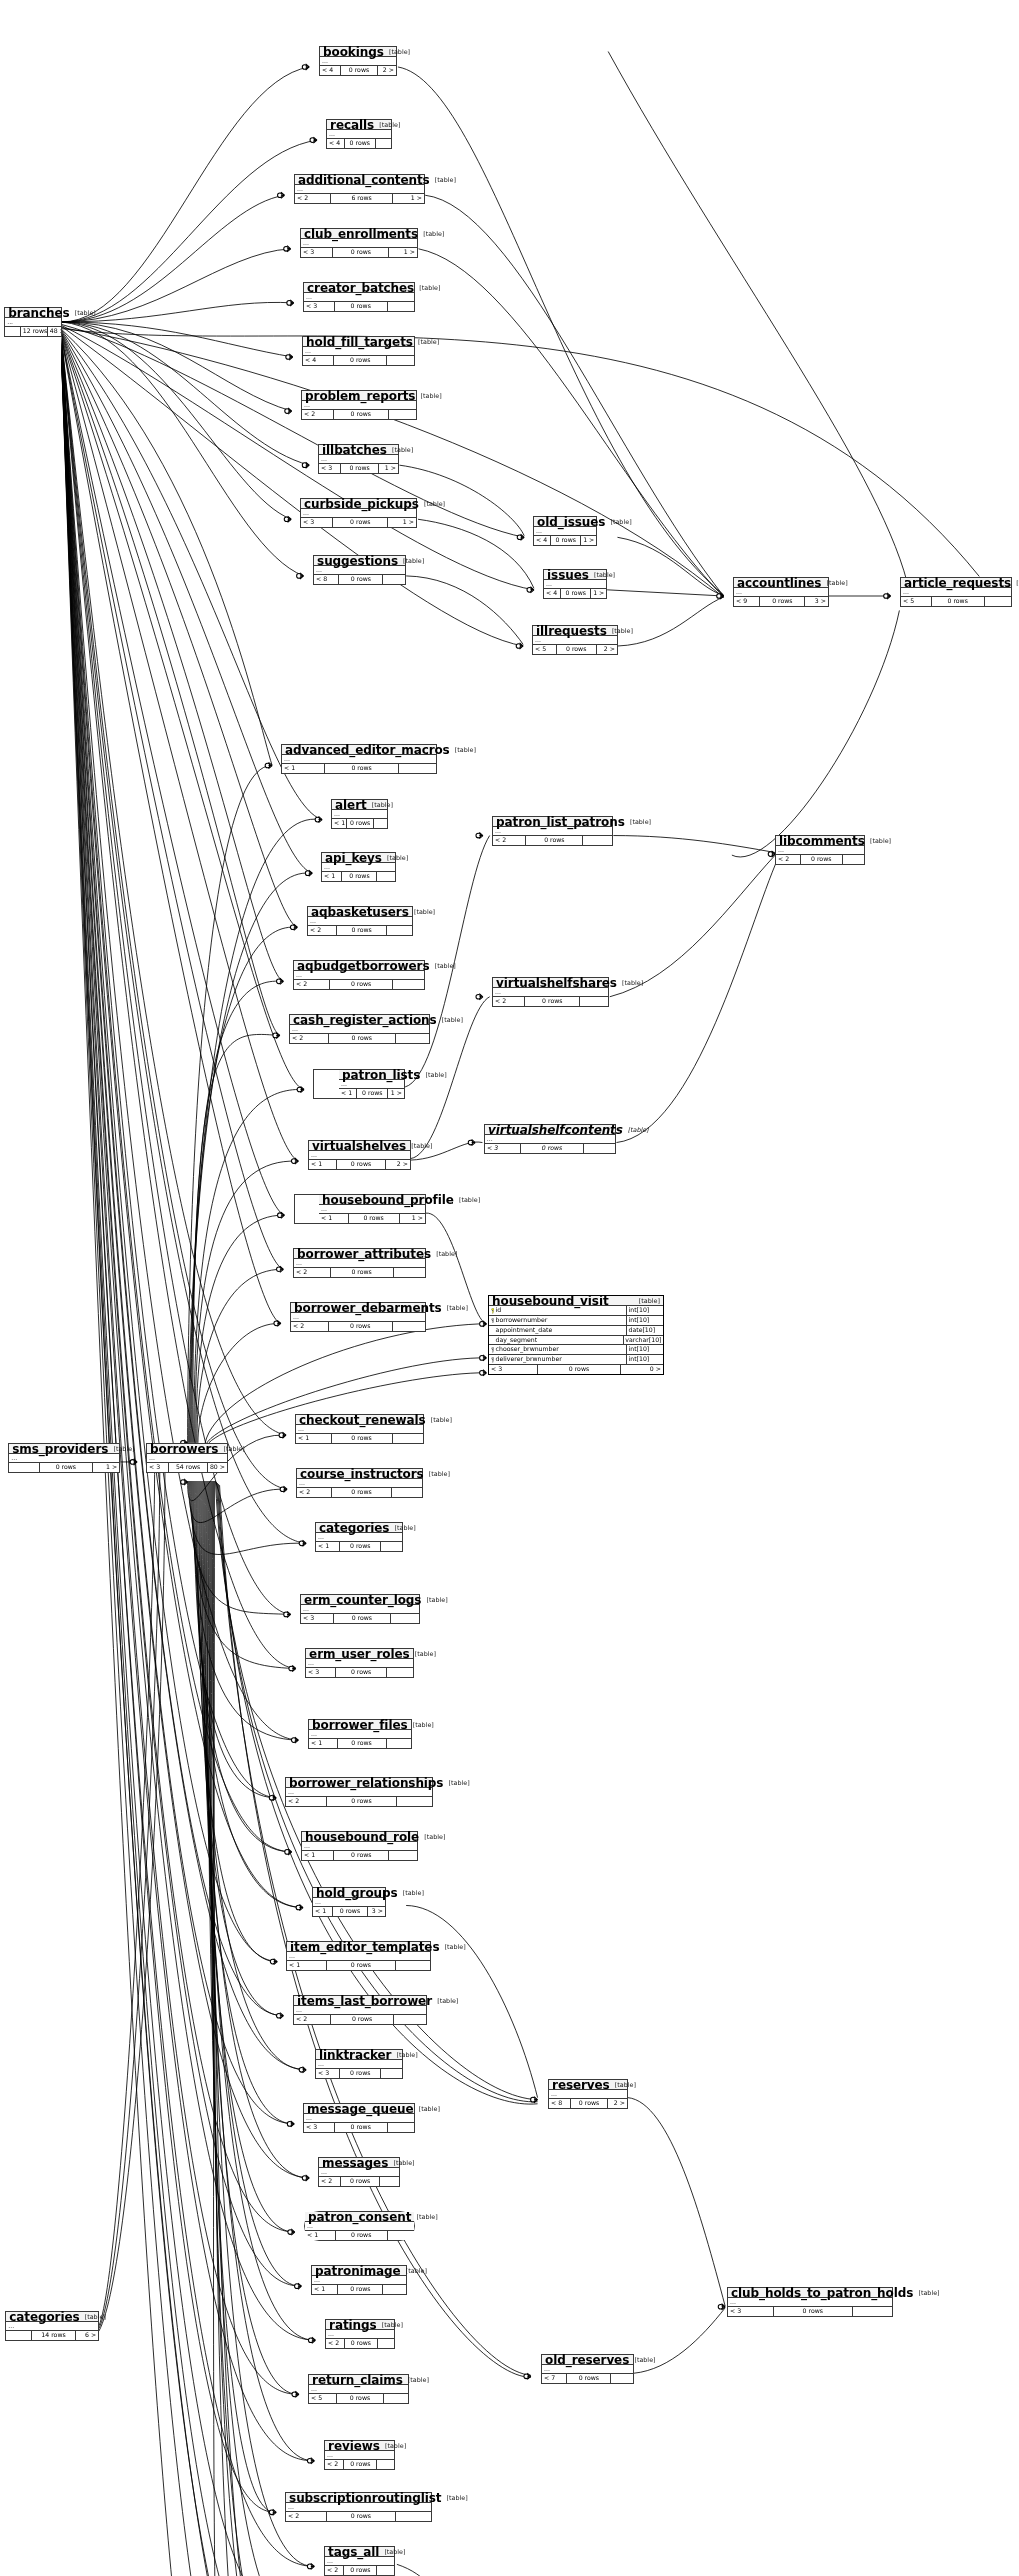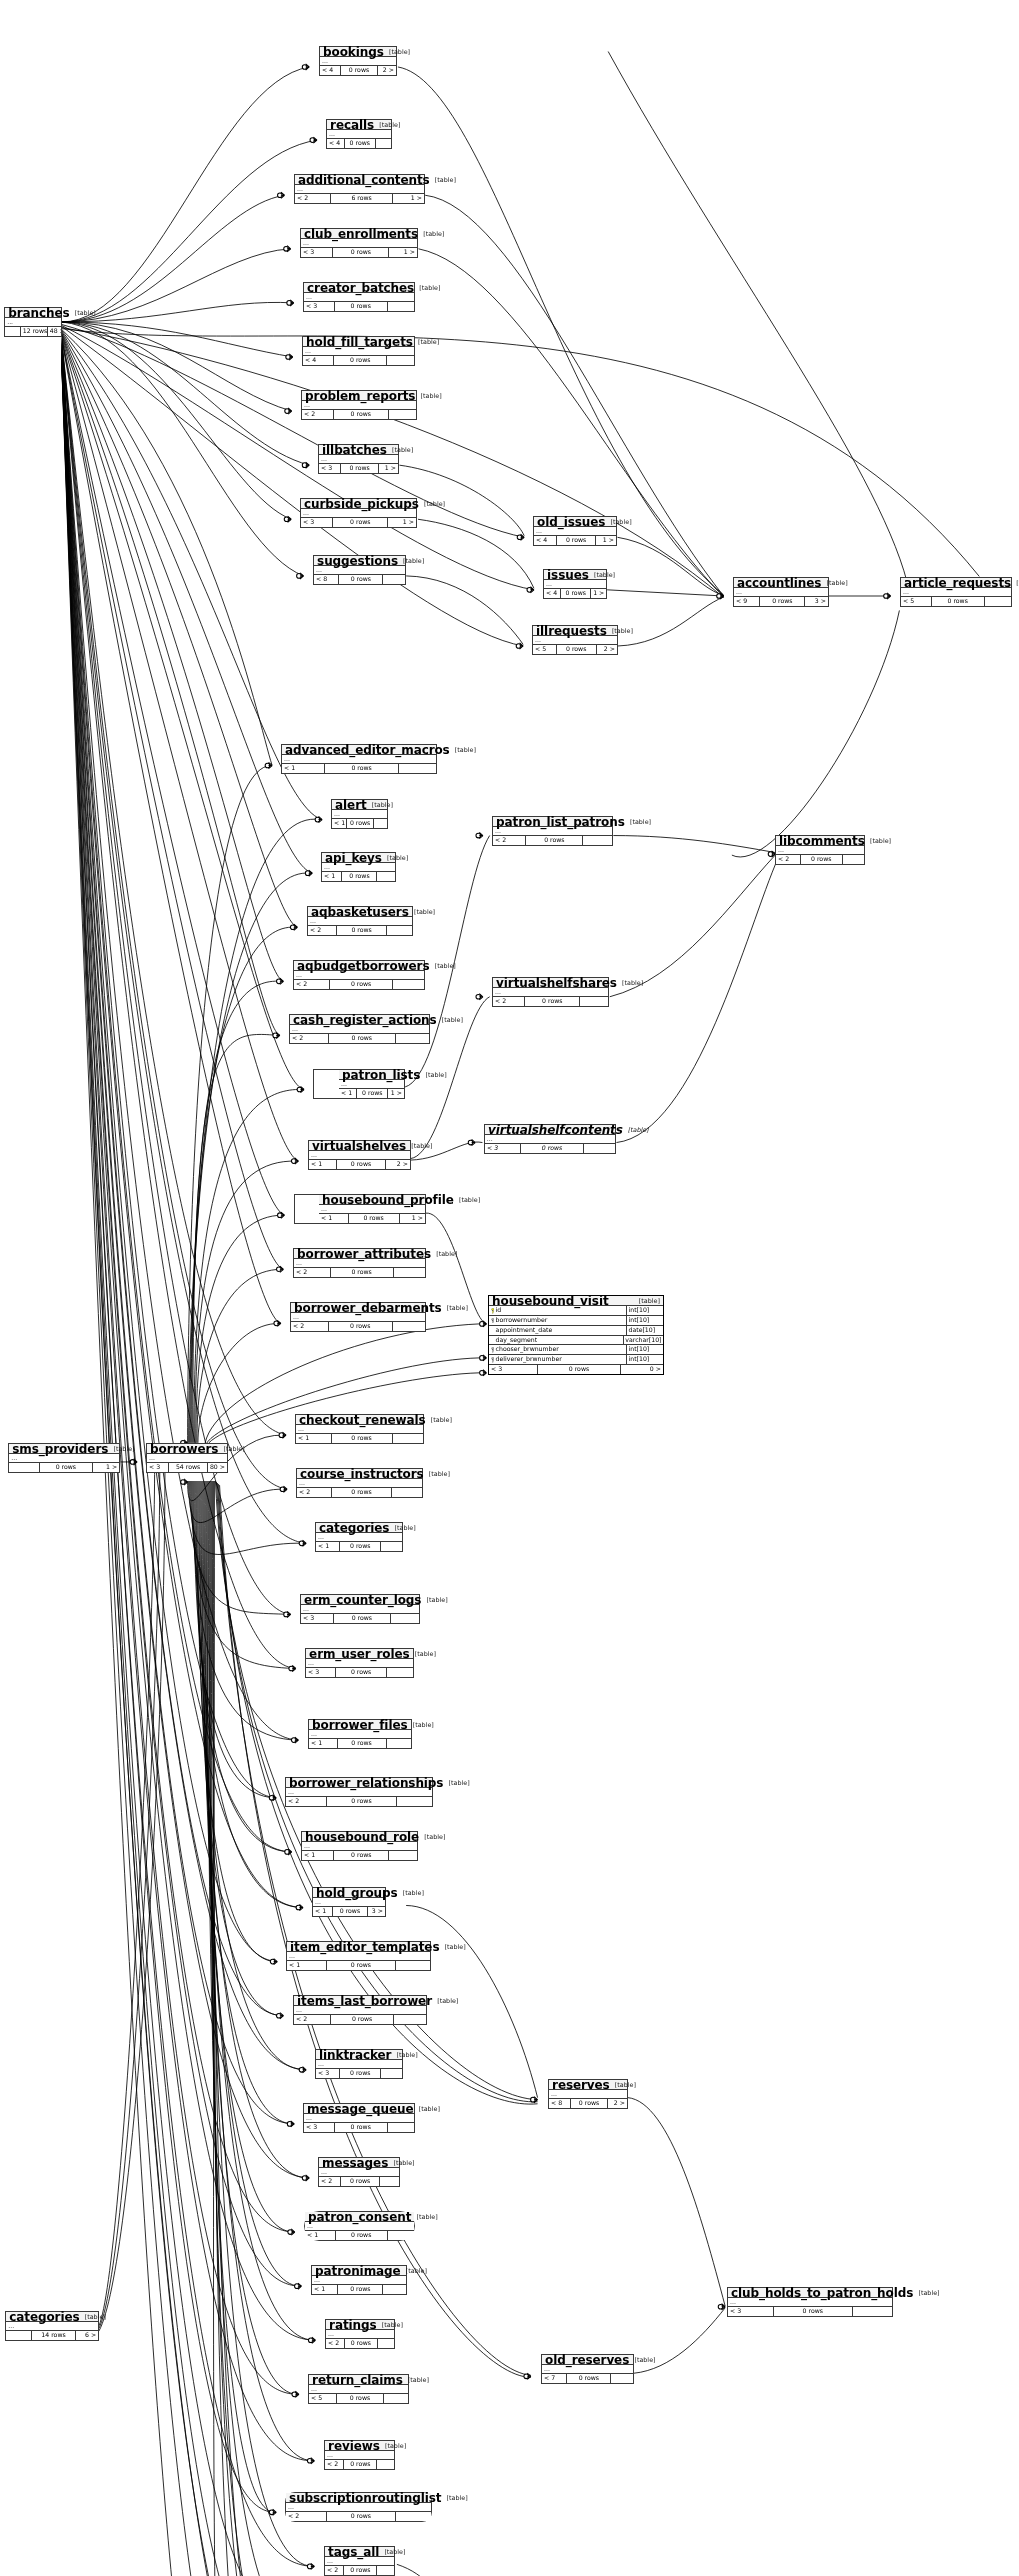--- a/index.html
+++ b/index.html
@@ -474,21 +474,21 @@
         <span class="tname">suggestions</span>
         <span class="ttag">[table]</span>
       </div>
       <div class="node-body">...</div>
       <div class="node-foot">
         <span class="cell c-left">&lt; 8</span>
         <span class="cell c-mid">0 rows</span>
         <span class="cell c-right"></span>
       </div>
     </div>
-    <div class="node" style="left: 533px; top: 516px; width: 84px;">
+    <div class="node" style="left: 533px; top: 516px; width: 64px;">
       <div class="node-title">
         <span class="tname">old_issues</span>
         <span class="ttag">[table]</span>
       </div>
       <div class="node-body">...</div>
       <div class="node-foot">
         <span class="cell c-left">&lt; 4</span>
         <span class="cell c-mid">0 rows</span>
         <span class="cell c-right">1 &gt;</span>
       </div>
@@ -942,21 +942,21 @@
         <span class="tname">reviews</span>
         <span class="ttag">[table]</span>
       </div>
       <div class="node-body">...</div>
       <div class="node-foot">
         <span class="cell c-left">&lt; 2</span>
         <span class="cell c-mid">0 rows</span>
         <span class="cell c-right"></span>
       </div>
     </div>
-    <div class="node" style="left: 285px; top: 2492px; width: 147px; border-radius: 10px;">
+    <div class="node" style="left: 285px; top: 2492px; width: 147px;">
       <div class="node-title">
         <span class="tname">subscriptionroutinglist</span>
         <span class="ttag">[table]</span>
       </div>
       <div class="node-body">...</div>
       <div class="node-foot">
         <span class="cell c-left">&lt; 2</span>
         <span class="cell c-mid">0 rows</span>
         <span class="cell c-right"></span>
       </div>

